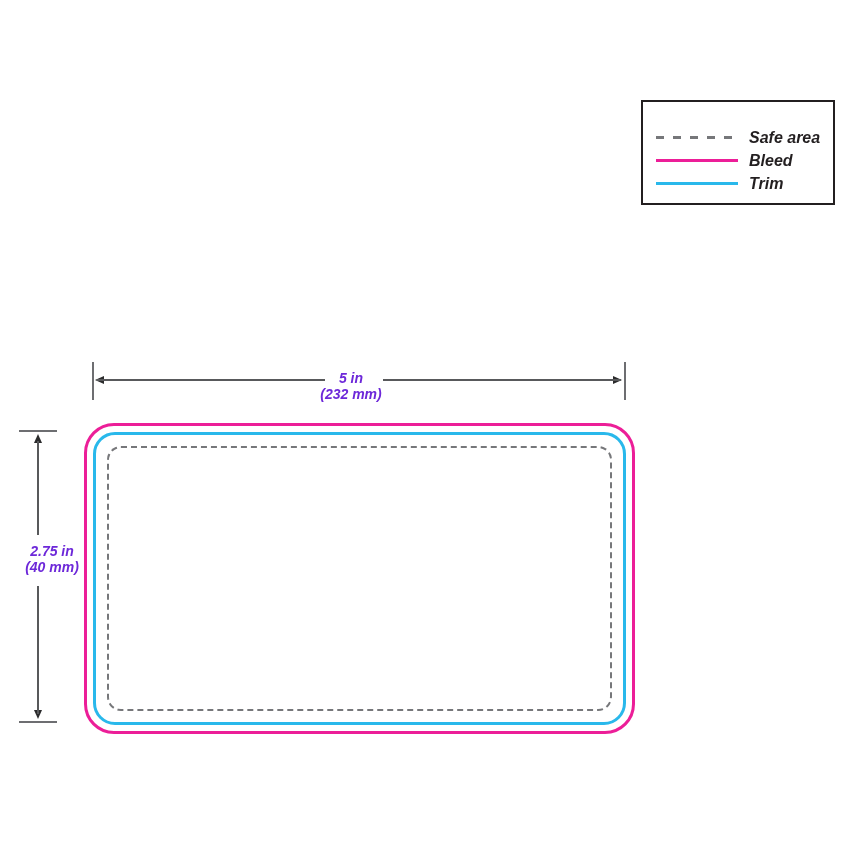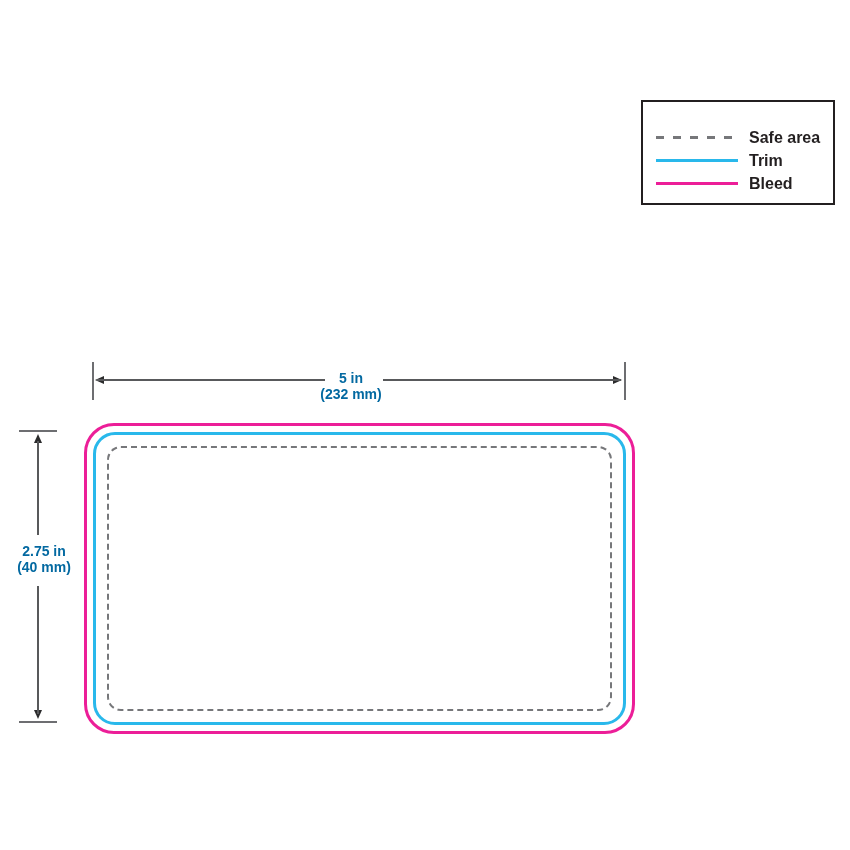--- a/index.html
+++ b/index.html
@@ -8,20 +8,21 @@
     background: #ffffff;
     font-family: "Liberation Sans", sans-serif;
   }
   .canvas {
     position: relative;
     width: 850px;
     height: 850px;
     background: #ffffff;
     overflow: hidden;
     color: #231F20;
+    font-style: italic;
   }
 
   
   .legend {
     position: absolute;
     left: 641px;
     top: 100px;
     width: 194px;
     height: 105px;
     border: 2px solid #231F20;
@@ -80,25 +81,25 @@
     border-left: 4px solid transparent;
     border-right: 4px solid transparent;
     border-top: 9px solid #2B2B2C;
   }
   .dim-label {
     position: absolute;
     text-align: center;
     font-weight: bold;
     font-size: 14px;
     line-height: 16px;
-    color: #0369a1;
+    color: #6d28d9;
     white-space: nowrap;
   }
   .dim-label-width { left: 300px; top: 370px; width: 102px; }
-  .dim-label-height { left: 4px; top: 543px; width: 80px; }
+  .dim-label-height { left: 12px; top: 543px; width: 80px; }
 
   
   .outline { position: absolute; box-sizing: border-box; background: transparent; }
   .outline-bleed {
     left: 84px; top: 423px; width: 551px; height: 311px;
     border: 3px solid #EC1E98;
     border-radius: 30px;
   }
   .outline-trim {
     left: 93px; top: 432px; width: 533px; height: 293px;
@@ -115,26 +116,26 @@
 <body>
 
 <div class="canvas">
 
   <div class="legend">
     <div class="legend-row">
       <span class="swatch swatch-dashed"></span>
       <span class="legend-label">Safe area</span>
     </div>
     <div class="legend-row">
+      <span class="swatch swatch-bleed"></span>
+      <span class="legend-label">Bleed</span>
+    </div>
+    <div class="legend-row">
       <span class="swatch swatch-trim"></span>
       <span class="legend-label">Trim</span>
-    </div>
-    <div class="legend-row">
-      <span class="swatch swatch-bleed"></span>
-      <span class="legend-label">Bleed</span>
     </div>
   </div>
 
   <div>
     <div class="tick-v" style="left:92px; top:362px;"></div>
     <div class="tick-v" style="left:624px; top:362px;"></div>
     <div class="arrow arrow-left" style="left:95px; top:376px;"></div>
     <div class="arrow arrow-right" style="left:613px; top:376px;"></div>
     <div class="dim-line" style="left:97px; top:379px; width:228px; height:2px;"></div>
     <div class="dim-line" style="left:383px; top:379px; width:238px; height:2px;"></div>

